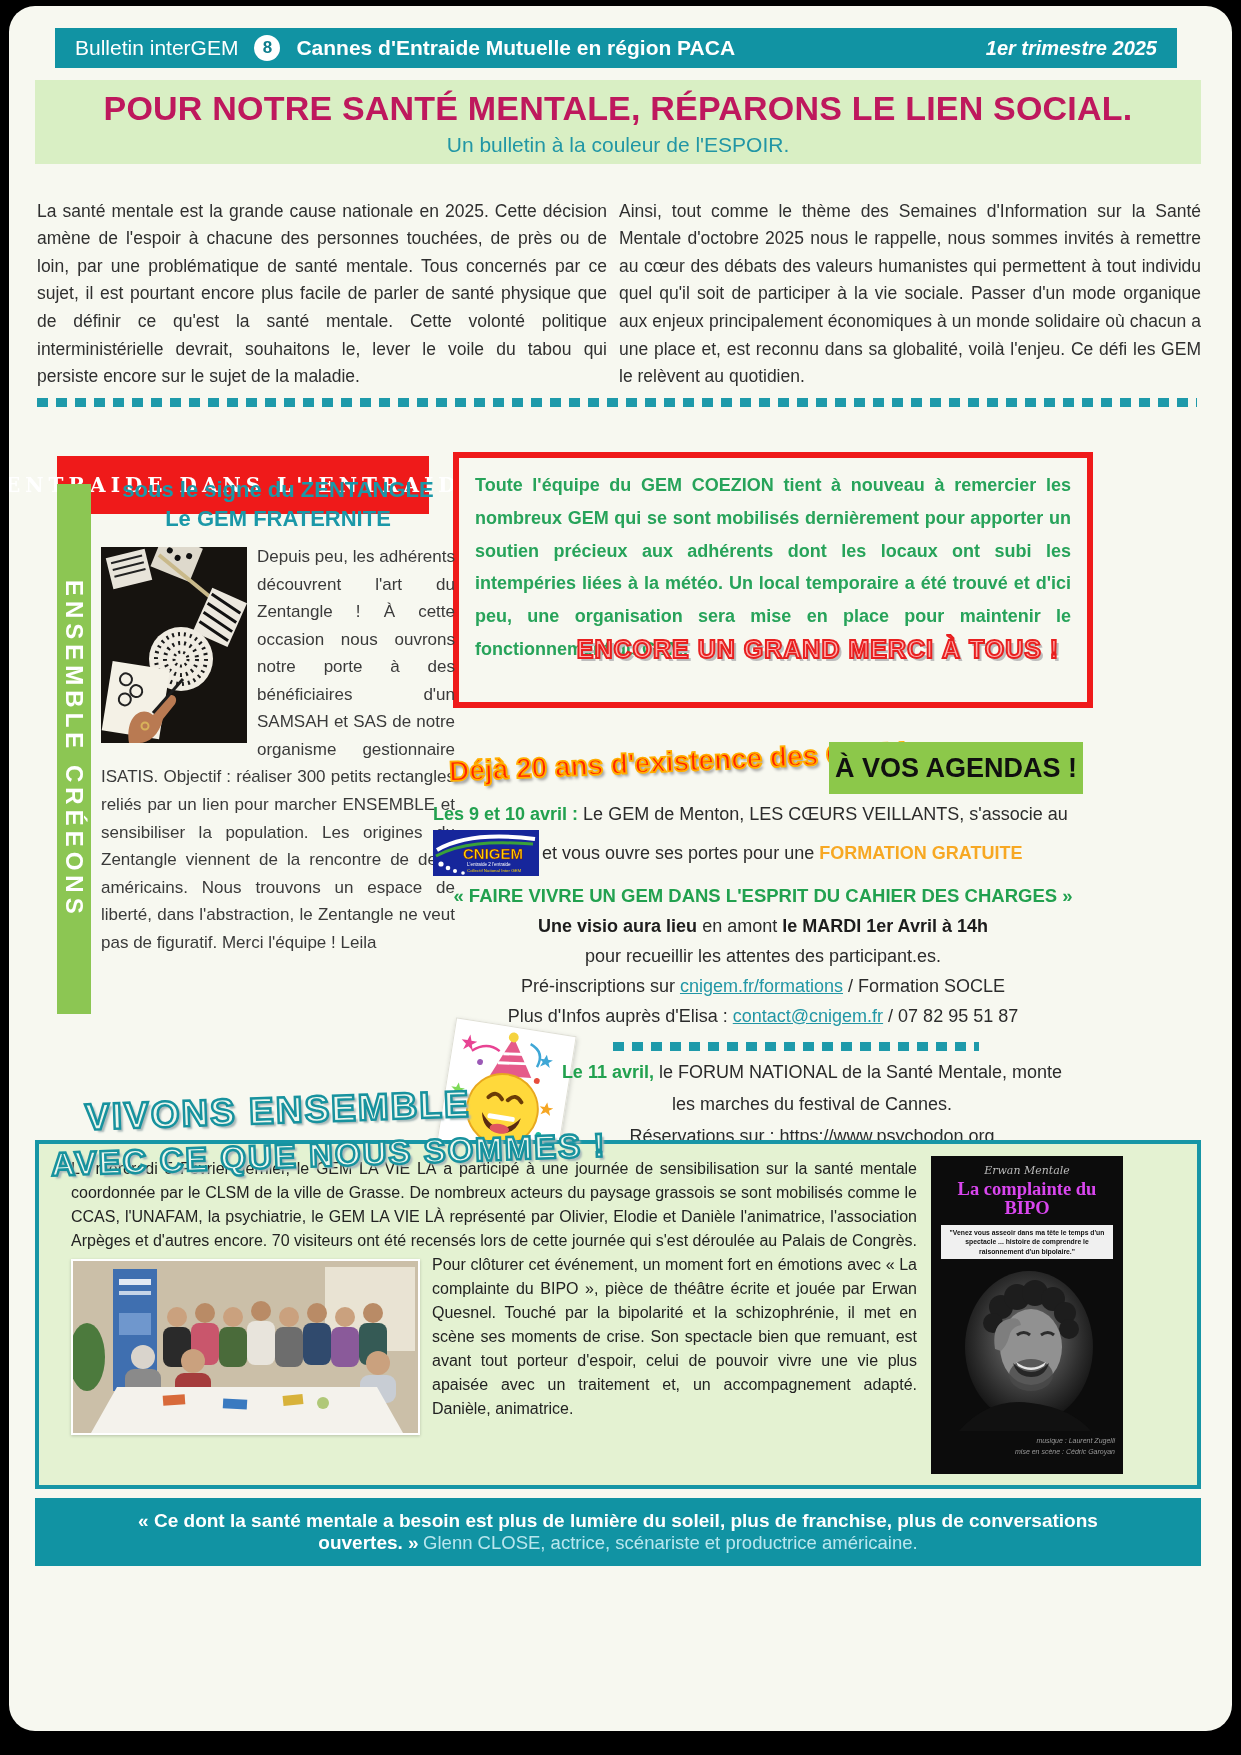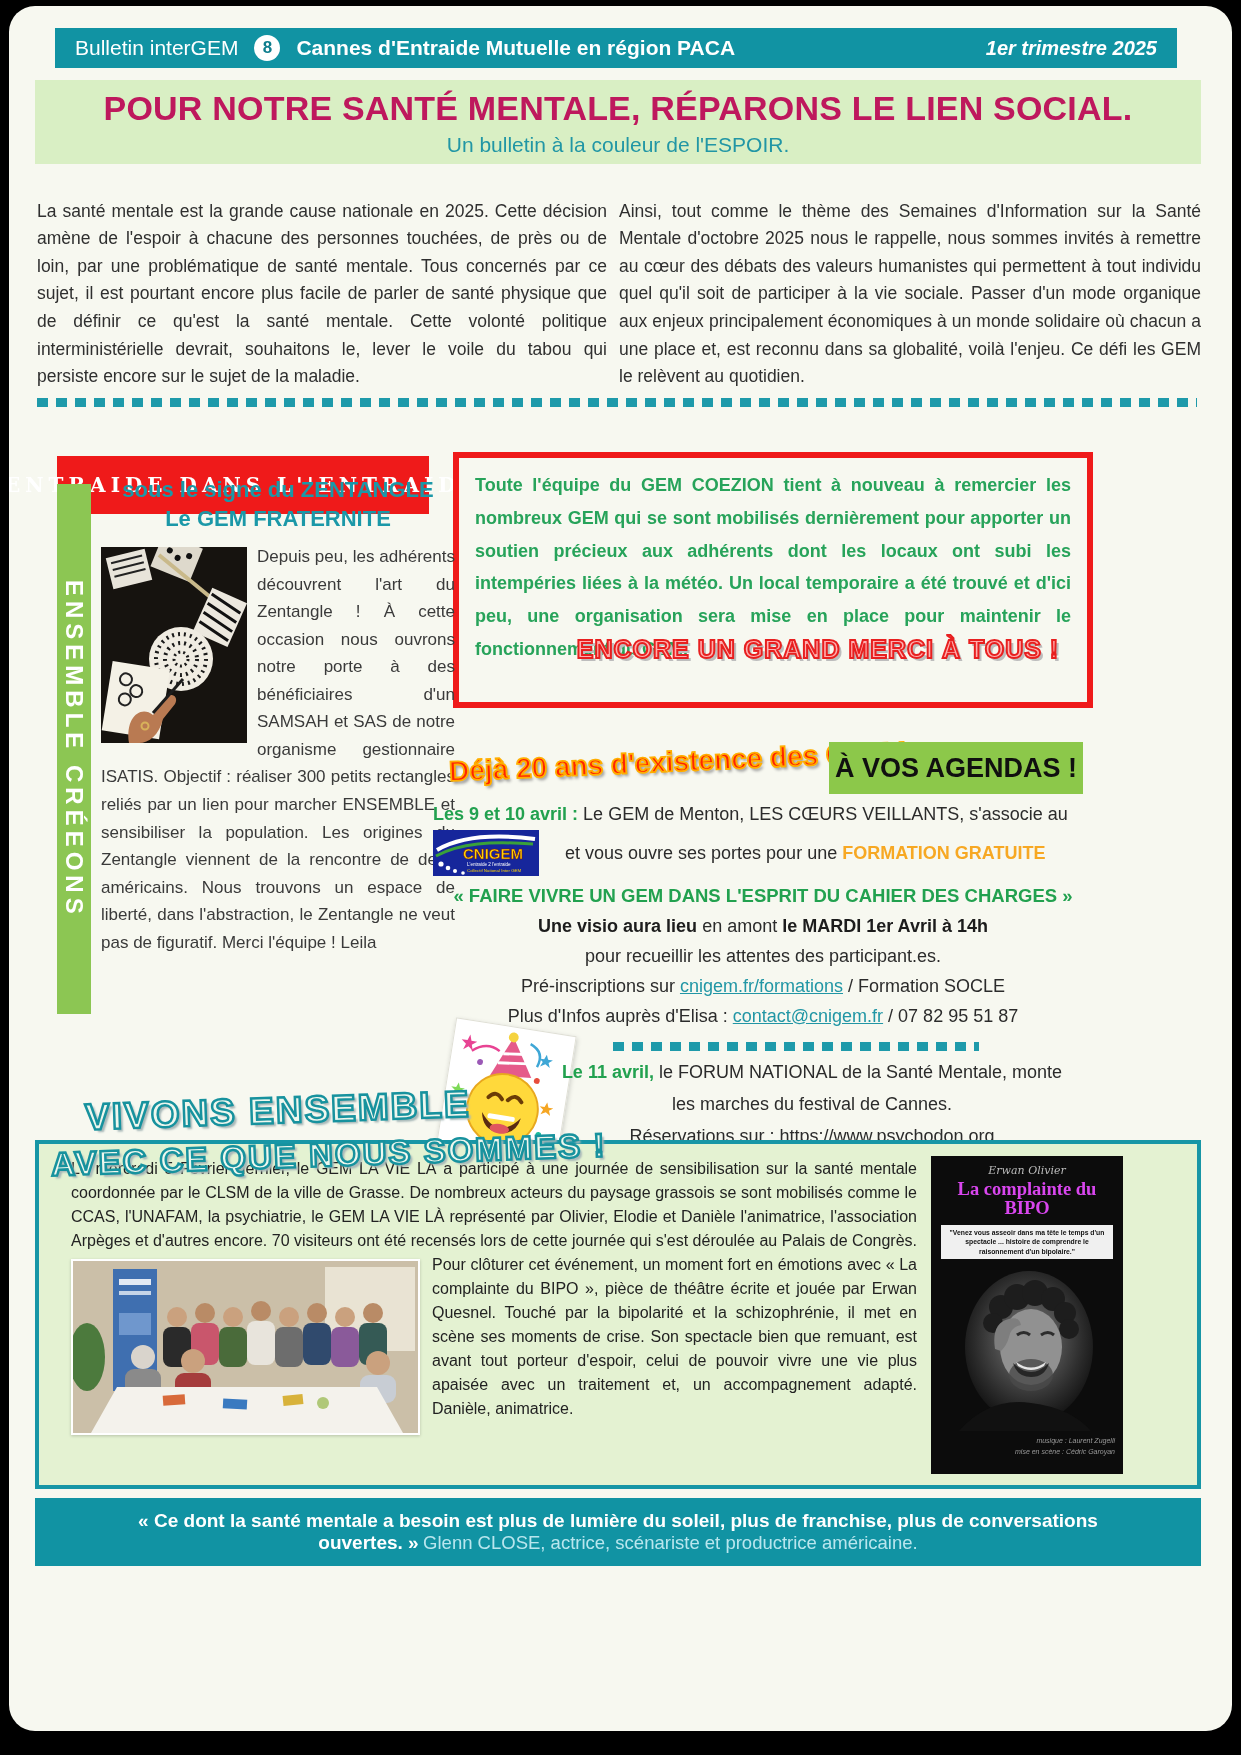--- a/index.html
+++ b/index.html
@@ -45,21 +45,21 @@
   .frat-body{margin-top:10px;font-size:17px;line-height:1.62;text-align:justify;color:#3a3a3a;}
   .zentangle{float:left;width:146px;height:196px;margin:4px 10px 2px 0;}
 
   
   .deja{position:absolute;left:440px;top:740px;transform:rotate(-2.5deg);font-size:28px;font-weight:800;color:#ff2400;-webkit-text-stroke:1.8px #ffae00;text-shadow:2px 3px 3px #9a9a9a;white-space:nowrap;}
   .agendas{position:absolute;left:820px;top:736px;width:254px;height:52px;background:#8cc84a;color:#101010;font-weight:800;font-size:27px;display:flex;align-items:center;justify-content:center;white-space:nowrap;}
 
   
   .agenda{position:absolute;left:424px;top:798px;width:660px;font-size:18px;color:#2b2b2b;}
   .green-date{color:#22a14f;font-weight:700;}
-  .ag-l2{display:flex;align-items:center;gap:26px;margin-top:5px;}
+  .ag-l2{display:flex;align-items:center;gap:3px;margin-top:5px;}
   .cnigem-logo{width:106px;height:46px;flex:0 0 auto;display:inline-block;}
   .orange{color:#f7a823;font-weight:700;}
   .ag-quote{margin-top:9px;text-align:center;color:#22a14f;font-weight:700;font-size:18.5px;}
   .ag-center{margin-top:9px;text-align:center;}
   .link{color:#2196a5;text-decoration:underline;cursor:pointer;}
   b.dk{color:#1c1c1c;}
 
   
   .item2{position:absolute;left:514px;top:1050px;width:578px;text-align:center;font-size:18px;line-height:1.78;color:#2b2b2b;}
 
@@ -286,21 +286,21 @@
           <rect x="90" y="134" width="22" height="10" fill="#d86a3a" transform="rotate(-4 101 139)"></rect>
           <rect x="150" y="138" width="24" height="10" fill="#3a7ac0" transform="rotate(3 162 143)"></rect>
           <rect x="210" y="134" width="20" height="10" fill="#d8b23a" transform="rotate(-6 220 139)"></rect>
           <circle cx="250" cy="142" r="6" fill="#b0c878"></circle>
         </svg>
       </span>
       <span>moment fort en émotions avec « La complainte du BIPO », pièce de théâtre écrite et jouée par Erwan Quesnel. Touché par la bipolarité et la schizophrénie, il met en scène ses moments de crise. Son spectacle bien que remuant, est avant tout porteur d'espoir, celui de pouvoir vivre une vie plus apaisée avec un traitement et, un accompagnement adapté.  Danièle, animatrice.</span>
     </div>
 
     <div class="bipo">
-      <div class="bipo-author">Erwan Olivier</div>
+      <div class="bipo-author">Erwan Mentale</div>
       <div class="bipo-title">La complainte du BIPO</div>
       <div class="bipo-quote">"Venez vous asseoir dans ma tête le temps d'un spectacle ... histoire de comprendre le raisonnement d'un bipolaire."</div>
       <svg viewBox="0 0 176 168" width="176" height="168">
         <defs>
           <radialGradient id="glow" cx="50%" cy="45%" r="60%">
             <stop offset="0%" stop-color="#7d7d7d"></stop>
               <stop offset="70%" stop-color="#2c2c2c"></stop>
               <stop offset="100%" stop-color="#0c0c0c"></stop>
           </radialGradient>
         </defs>

